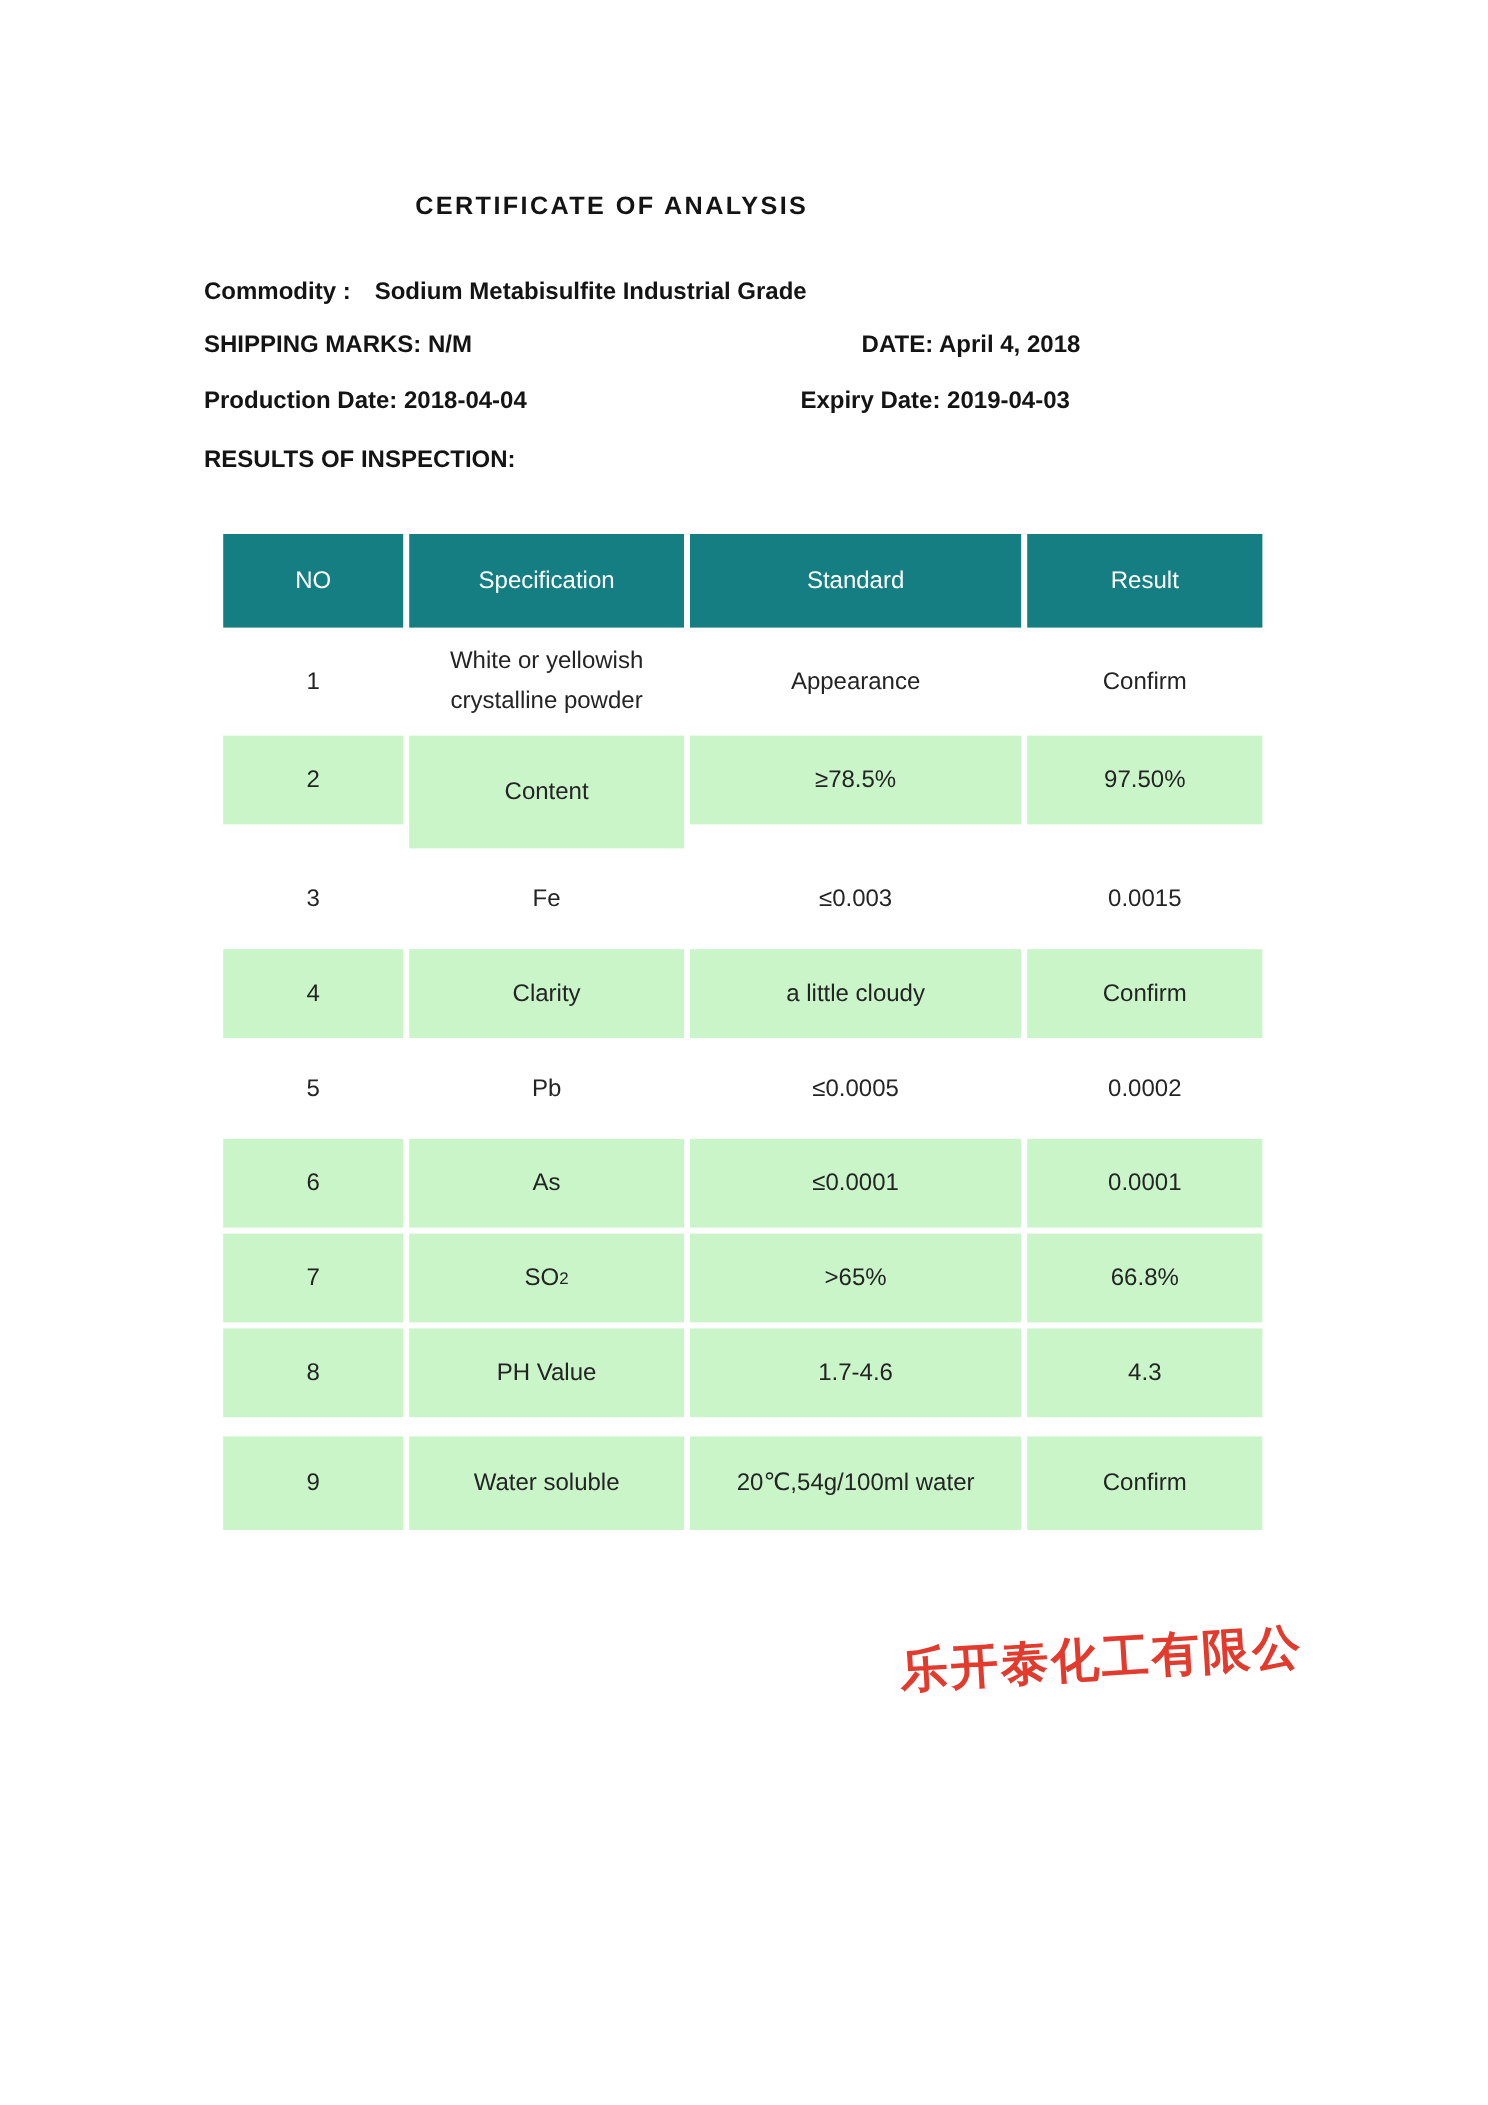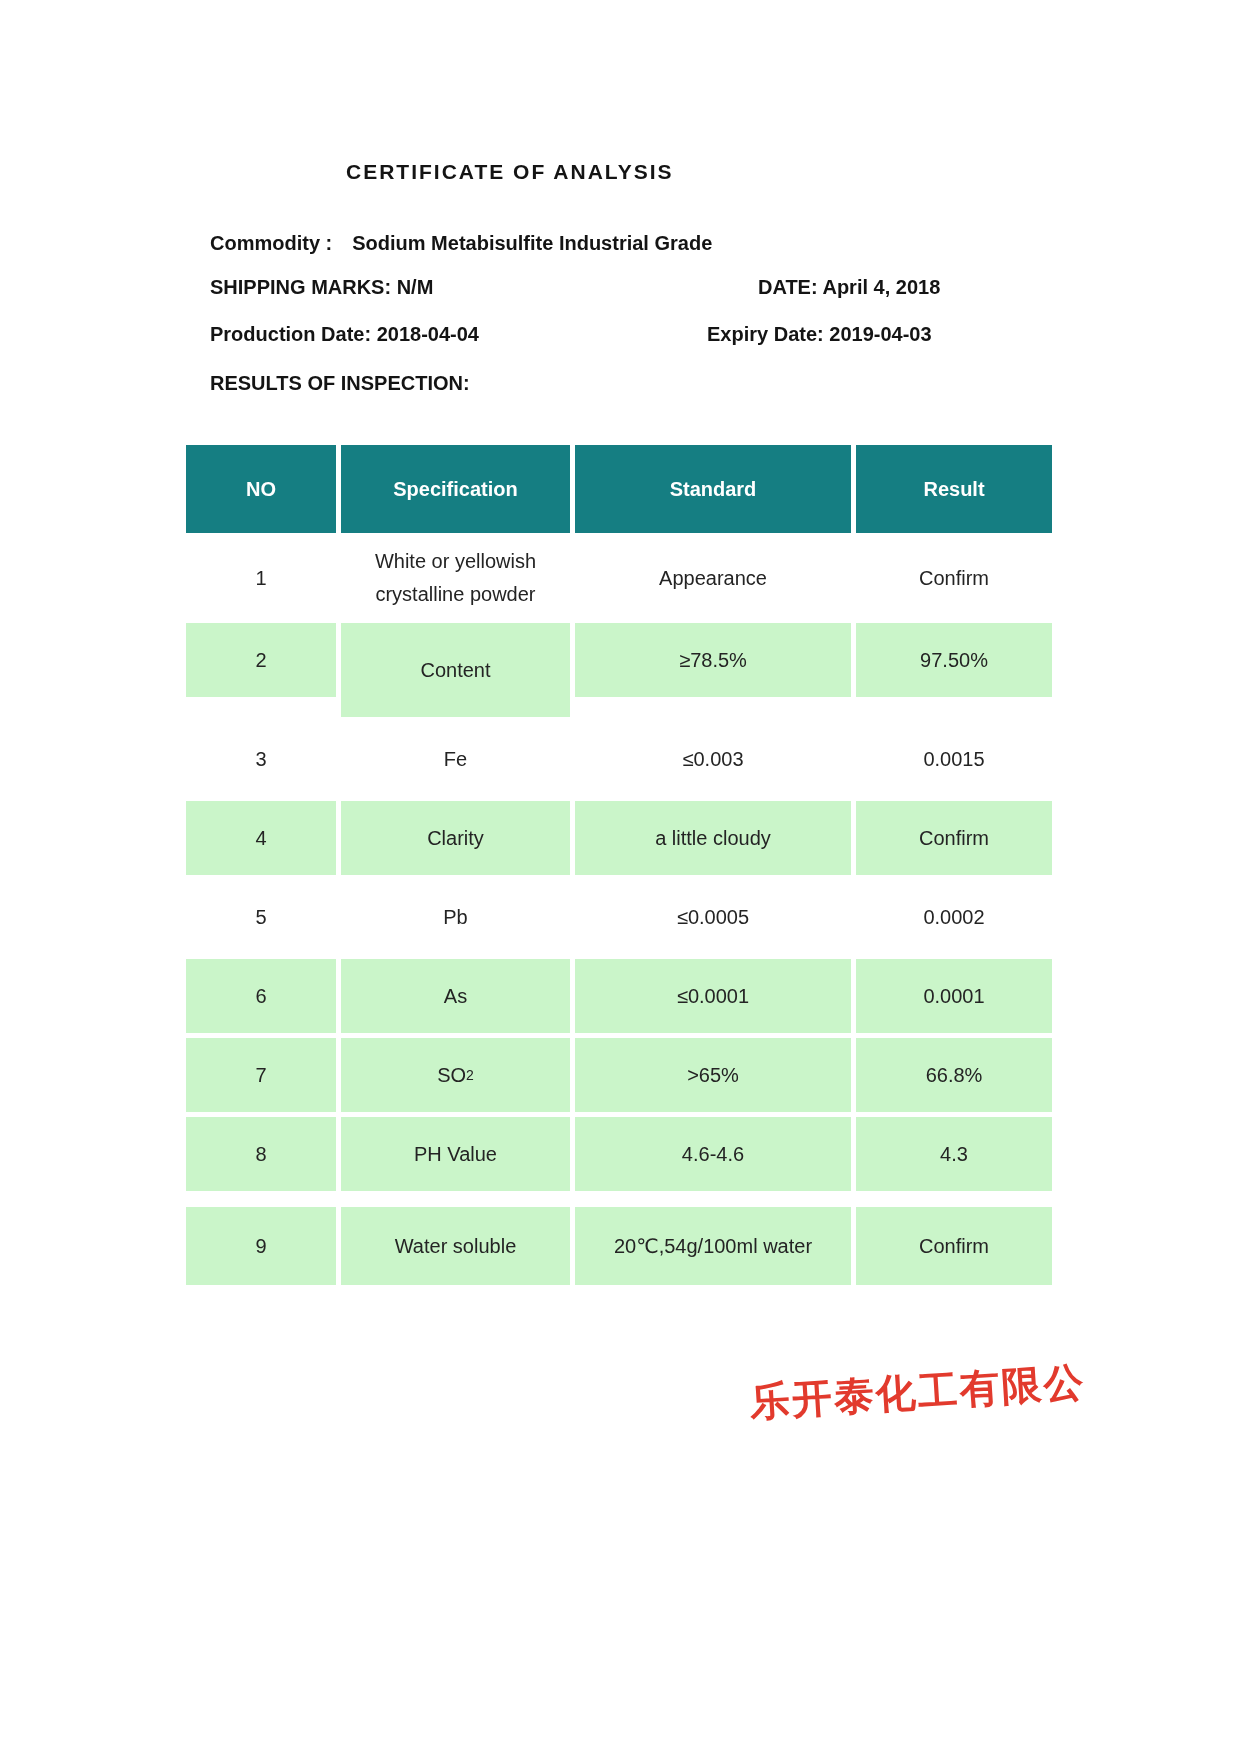--- a/index.html
+++ b/index.html
@@ -12,21 +12,21 @@
     overflow:hidden;
   }
   .title{
     margin:160px 0 0 346px;
     font-size:21px;
     font-weight:bold;
     letter-spacing:2px;
     color:#141414;
     width:fit-content;
   }
-  .meta{font-size:20px;font-weight:bold;color:#141414;padding-left:40px;}
+  .meta{font-size:20px;font-weight:bold;color:#141414;}
   .meta-line{position:relative;margin-left:170px;height:25px;}
   .line-commodity{margin-top:48px;}
   .line-shipping{margin-top:19px;}
   .line-production{margin-top:22px;}
   .line-results{margin-top:24px;}
   .commodity-value{margin-left:20px;}
   .abs-date{position:absolute;left:548px;top:0;}
   .abs-expiry{position:absolute;left:497px;top:0;}
   .coa-table{
     display:grid;
@@ -39,22 +39,22 @@
   .cell{
     display:flex;align-items:center;justify-content:center;
     text-align:center;
     line-height:33px;
     padding:0 8px;
     box-sizing:border-box;
     color:#242424;
   }
   .cell.head{
     color:#ffffff;
-    font-weight:bold;
-    height:88px;
+    font-weight:normal;
+    height:78px;
   }
   .spacer{grid-column:1 / -1;height:6px;background:transparent;}
   .stamp{
     margin:90px 0 0 750px;
     width:fit-content;
     font-size:40px;
     font-weight:bold;
     letter-spacing:2px;
     transform:rotate(-3.5deg);
     transform-origin:left center;
@@ -112,21 +112,21 @@
       <div class="cell" style="height: 74px; background: rgb(202, 245, 201);">6</div>
       <div class="cell" style="height: 74px; background: rgb(202, 245, 201);">As</div>
       <div class="cell" style="height: 74px; background: rgb(202, 245, 201);">≤0.0001</div>
       <div class="cell" style="height: 74px; background: rgb(202, 245, 201);">0.0001</div>
       <div class="cell" style="height: 74px; background: rgb(202, 245, 201);">7</div>
       <div class="cell" style="height: 74px; background: rgb(202, 245, 201);">SO<sub>2</sub></div>
       <div class="cell" style="height: 74px; background: rgb(202, 245, 201);">&gt;65%</div>
       <div class="cell" style="height: 74px; background: rgb(202, 245, 201);">66.8%</div>
       <div class="cell" style="height: 74px; background: rgb(202, 245, 201);">8</div>
       <div class="cell" style="height: 74px; background: rgb(202, 245, 201);">PH Value</div>
-      <div class="cell" style="height: 74px; background: rgb(202, 245, 201);">4.6-4.6</div>
+      <div class="cell" style="height: 74px; background: rgb(202, 245, 201);">1.7-4.6</div>
       <div class="cell" style="height: 74px; background: rgb(202, 245, 201);">4.3</div>
       <div class="spacer"></div>
       <div class="cell" style="height: 78px; background: rgb(202, 245, 201);">9</div>
       <div class="cell" style="height: 78px; background: rgb(202, 245, 201);">Water soluble</div>
       <div class="cell" style="height: 78px; background: rgb(202, 245, 201);">20℃,54g/100ml water</div>
       <div class="cell" style="height: 78px; background: rgb(202, 245, 201);">Confirm</div>
     </div>
 
   <div class="stamp" style="color: rgb(226, 58, 45);">乐开泰化工有限公</div>
 

